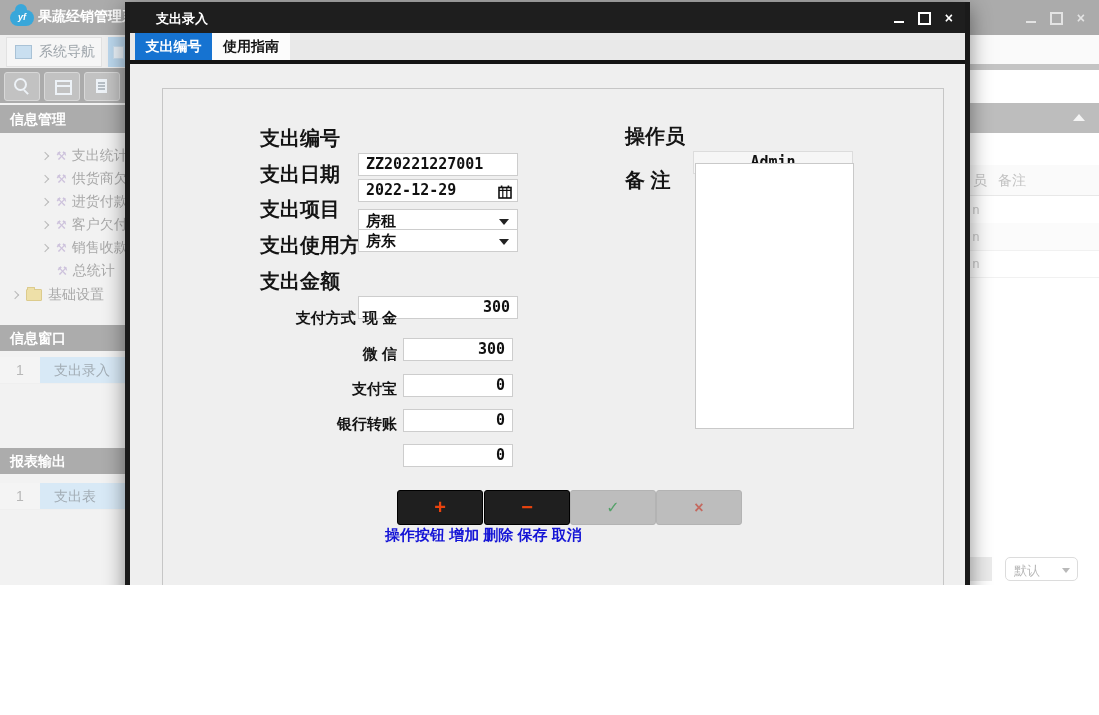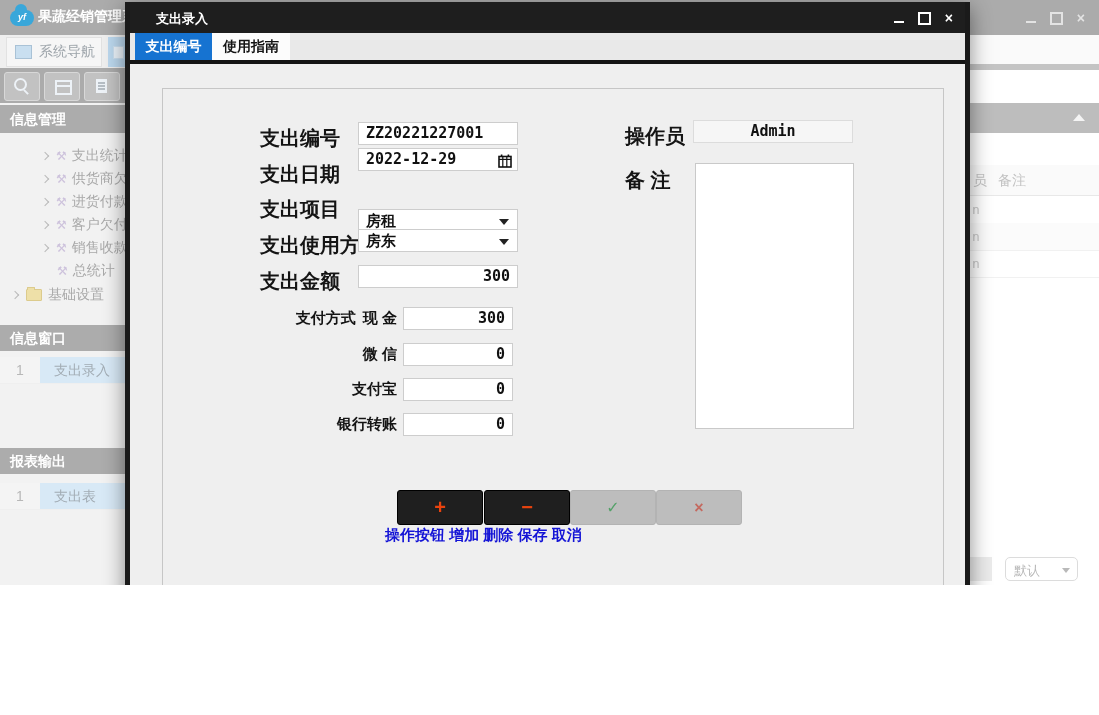--- a/index.html
+++ b/index.html
@@ -98,21 +98,21 @@
          font-weight:bold;font-size:14px;}
   .m-tab-active{left:5px;width:77px;background:#1673D1;color:#FFFFFF;}
   .m-tab-idle{left:82px;width:78px;background:#FCFCFC;color:#141414;}
   .m-sep{position:absolute;left:0;top:58px;width:835px;height:4px;background:#141414;}
   .m-body{position:absolute;left:0;top:62px;width:835px;height:554px;background:#EFEFEF;}
   .panel{position:absolute;left:32px;top:24px;width:780px;height:560px;border:1px solid #C6C6C6;}
 
   .flabel{position:absolute;color:#141414;font-weight:bold;font-size:20px;white-space:nowrap;}
   .finput{position:absolute;background:#FFFFFF;border:1px solid #CDCDCD;box-sizing:border-box;
           height:23px;font-family:"DejaVu Sans Mono","Liberation Mono",monospace;
-          font-weight:bold;font-size:15px;color:#111;line-height:21px;padding:0 7px;}
+          font-weight:bold;font-size:15px;color:#111;line-height:21px;padding:0 7px;margin-top:31px;}
   .txt-l{text-align:left;} .txt-r{text-align:right;} .txt-c{text-align:center;}
   .fselect{position:absolute;background:#FFFFFF;border:1px solid #CDCDCD;box-sizing:border-box;
            height:23px;font-weight:bold;font-size:15px;color:#111;line-height:21px;padding:0 7px;}
   .caret-dark{position:absolute;right:8px;top:9px;width:0;height:0;
               border-left:5px solid transparent;border-right:5px solid transparent;border-top:6px solid #222;}
   .cal-icon{position:absolute;right:5px;top:4px;}
   .pay-label{position:absolute;left:100px;width:167px;text-align:right;color:#141414;
              font-weight:bold;font-size:15px;white-space:nowrap;}
   .pay-group{margin-right:7px;}
   .op-field{background:#F6F6F6;border:1px solid #DCDCDC;}

